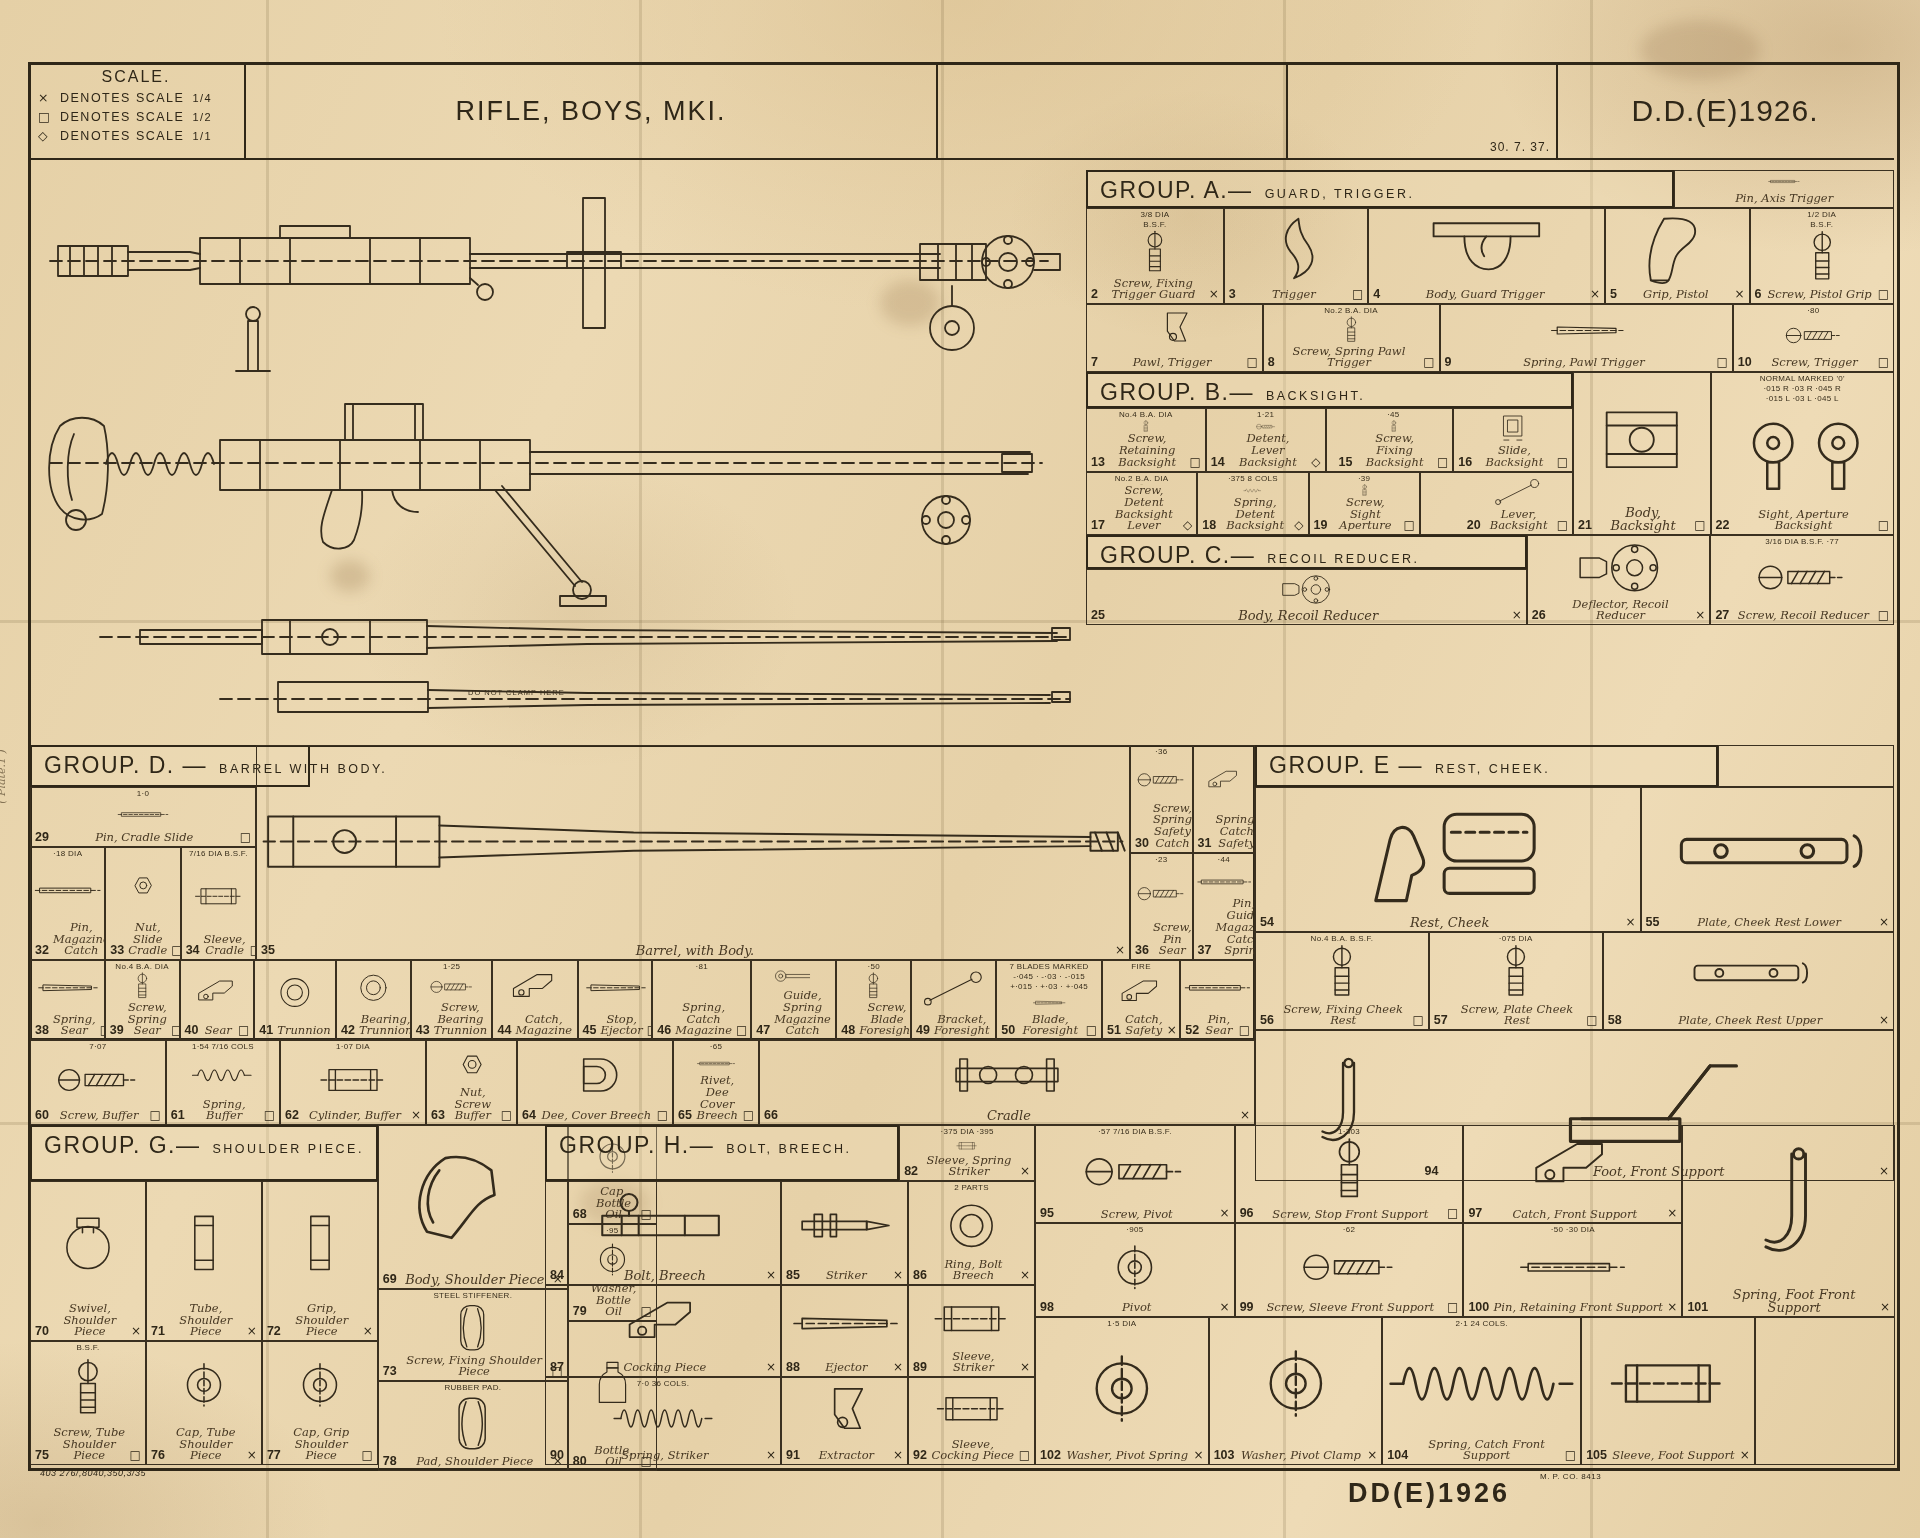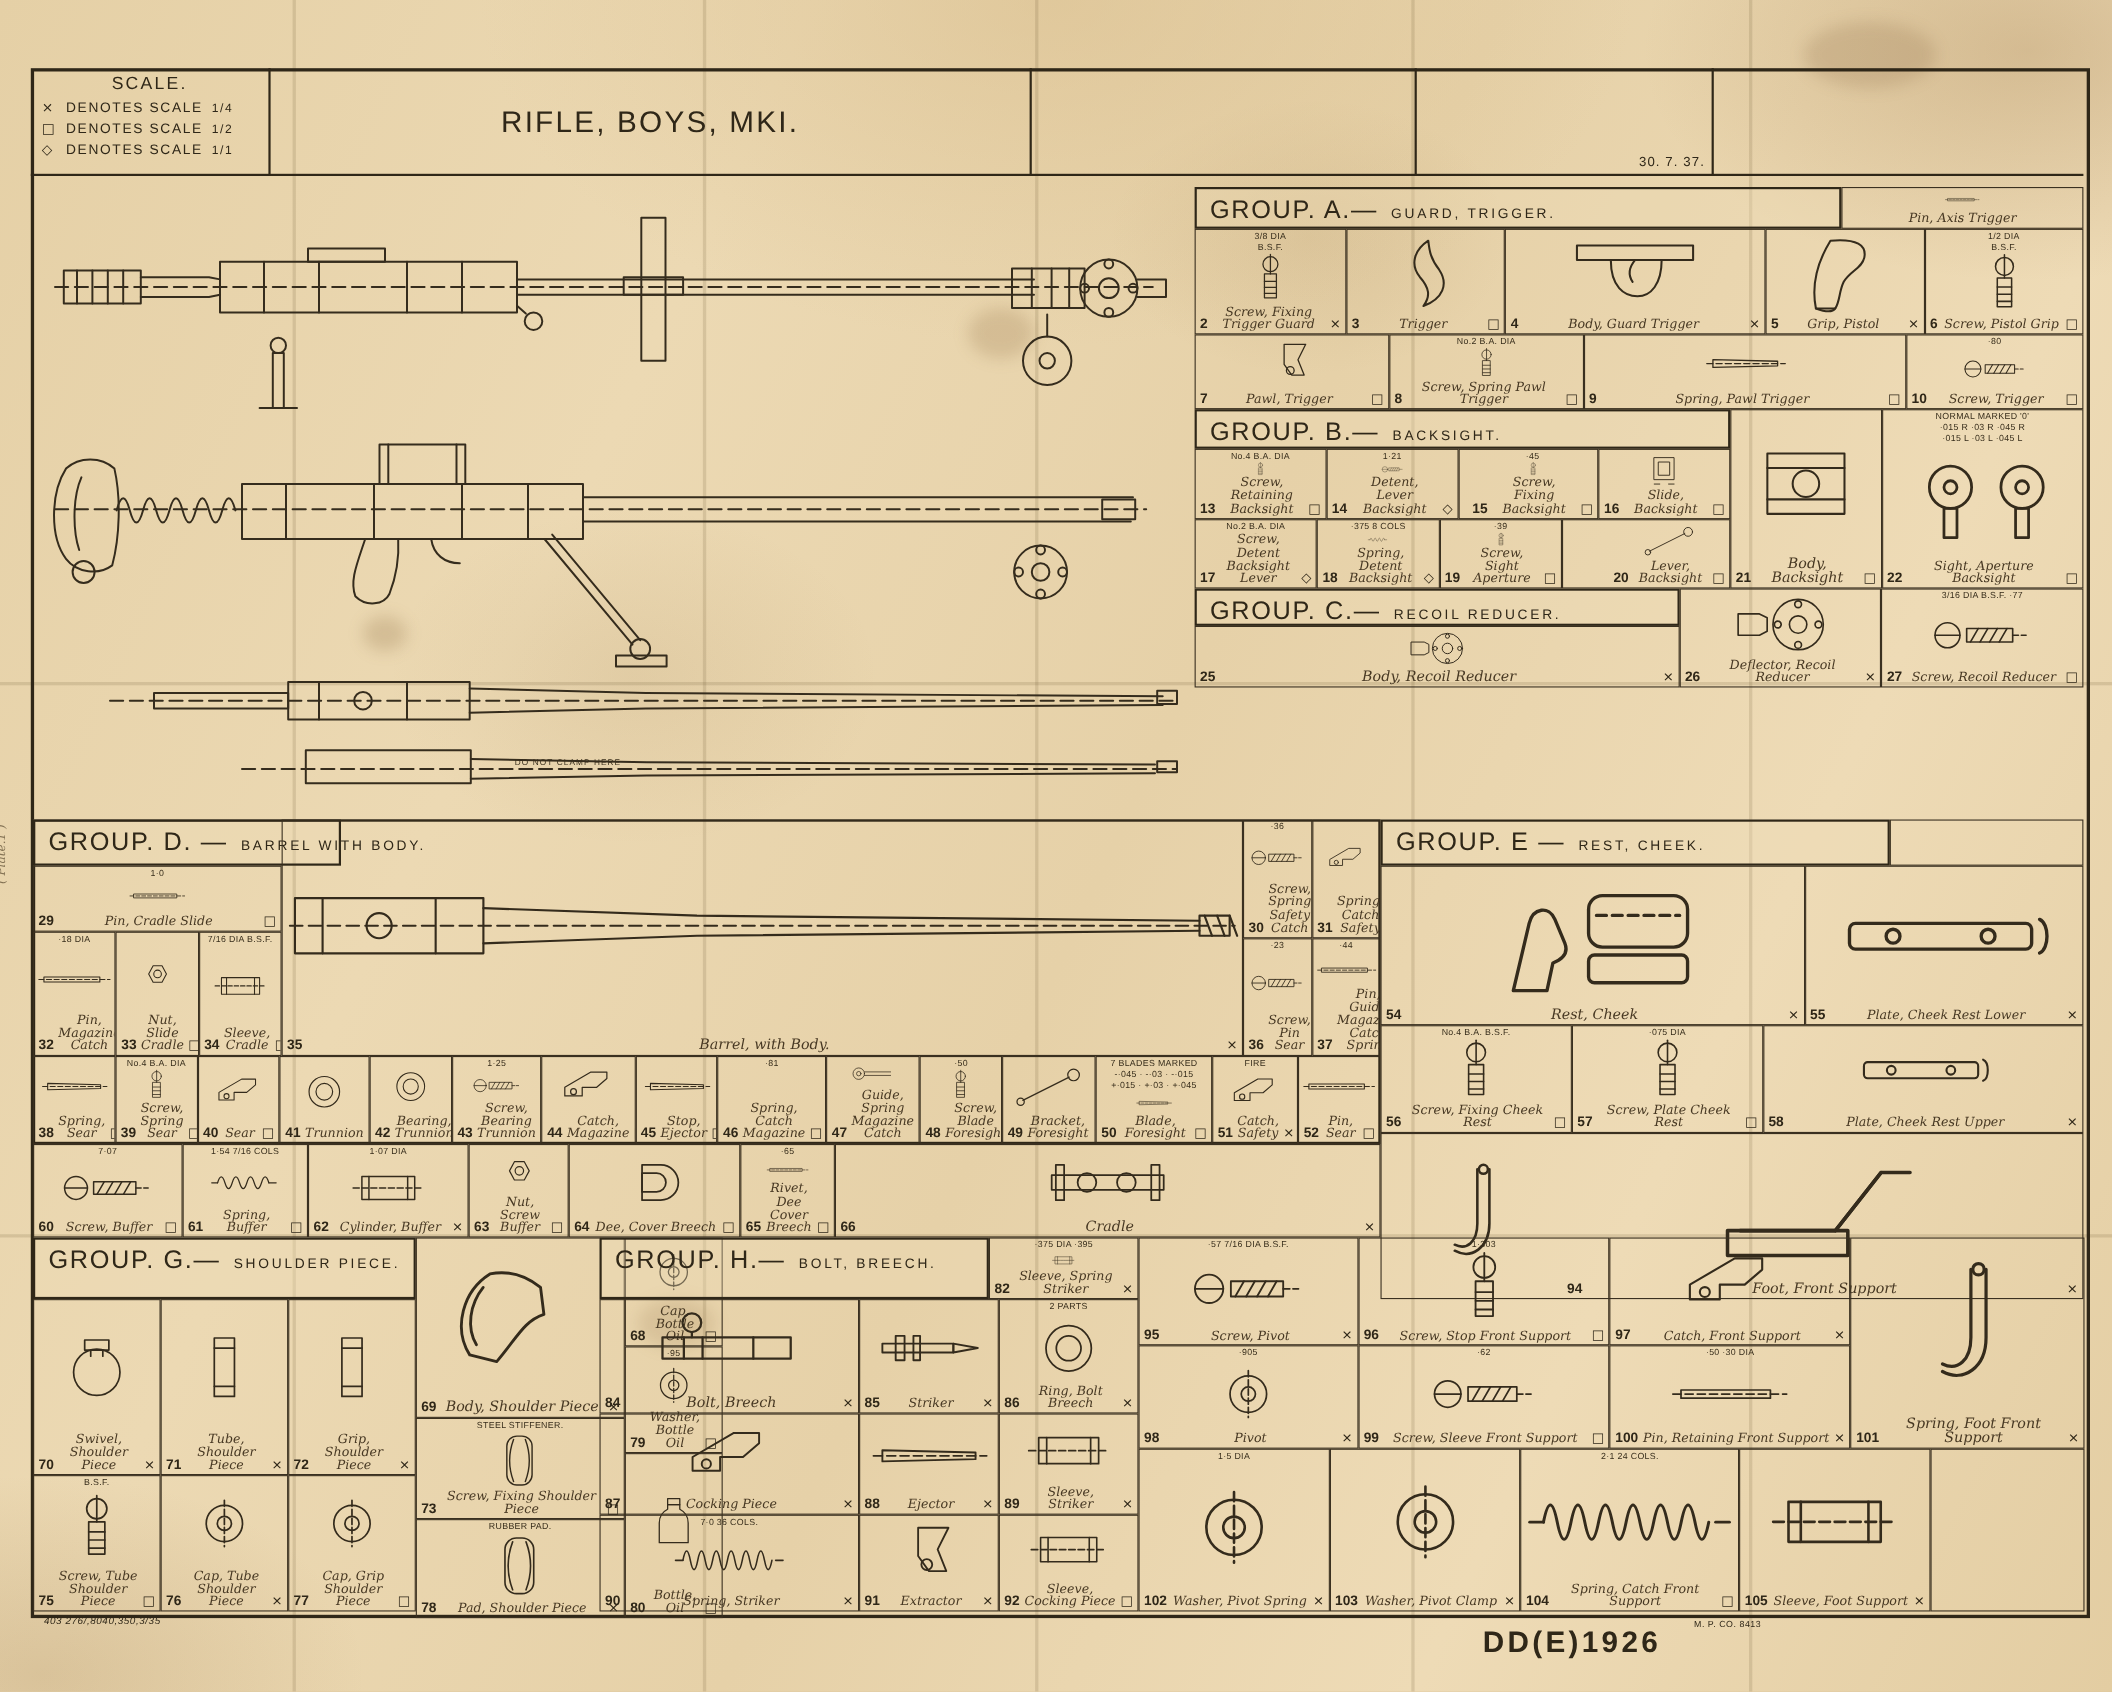--- a/index.html
+++ b/index.html
@@ -286,20 +286,21 @@
         <span>DENOTES SCALE</span>
         <span class="fr">1/2</span>
       </div>
     <div class="scl">
         <span class="sym">◇</span>
         <span>DENOTES SCALE</span>
         <span class="fr">1/1</span>
       </div>
   </div>
   <div class="title">RIFLE, BOYS, MKI.</div>
+  <div class="ddbox">D.D.(E)1926.</div>
   <div class="datemark">30. 7. 37.</div>
 
   <svg class="abs art" style="left:40px;top:168px" width="1040" height="575" viewBox="0 0 1040 575">
     <g>
       <rect x="18" y="78" width="70" height="30"></rect>
         <path d="M30 78v30M44 78v30M58 78v30M72 78v30"></path>
       <path d="M88 84h62l10 2M88 102h62l10-2"></path>
       <rect x="160" y="70" width="270" height="46"></rect>
         <path d="M200 70v46M250 70v46M330 70v46M380 70v46"></path>
       <rect x="240" y="58" width="70" height="12"></rect>

